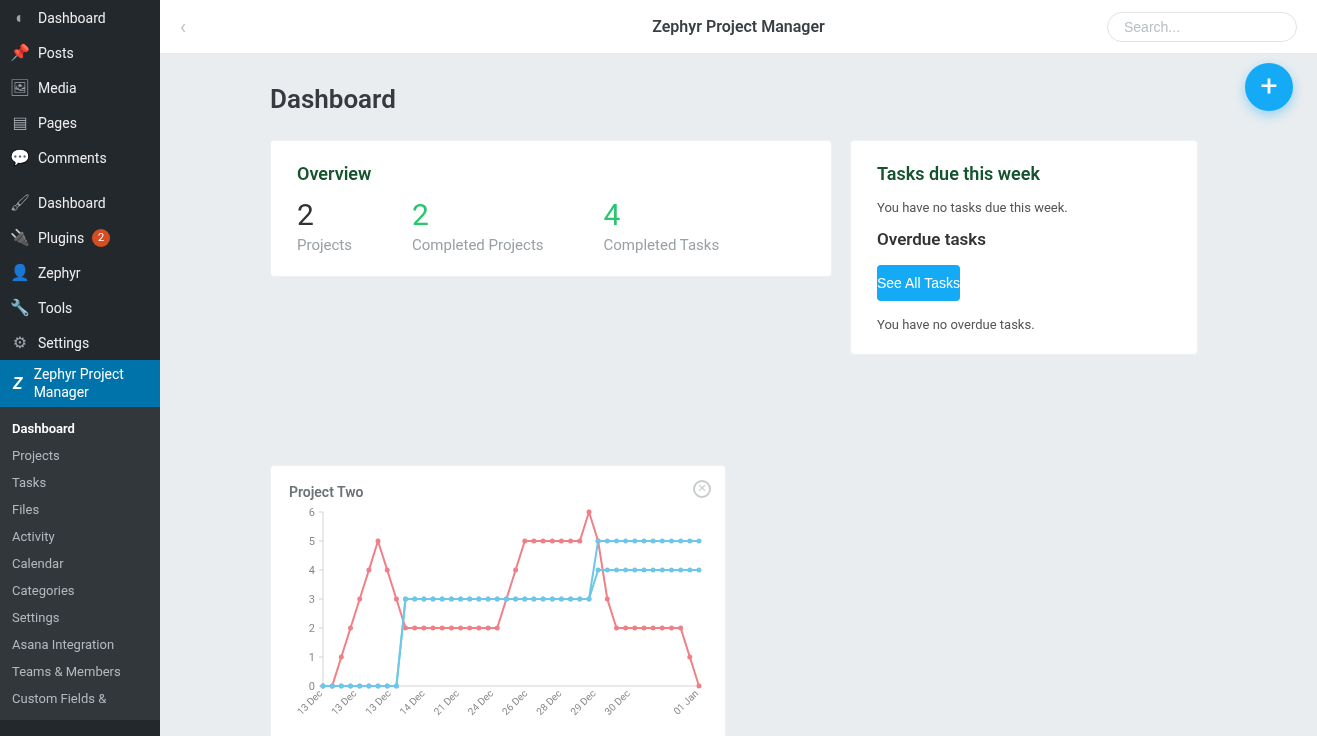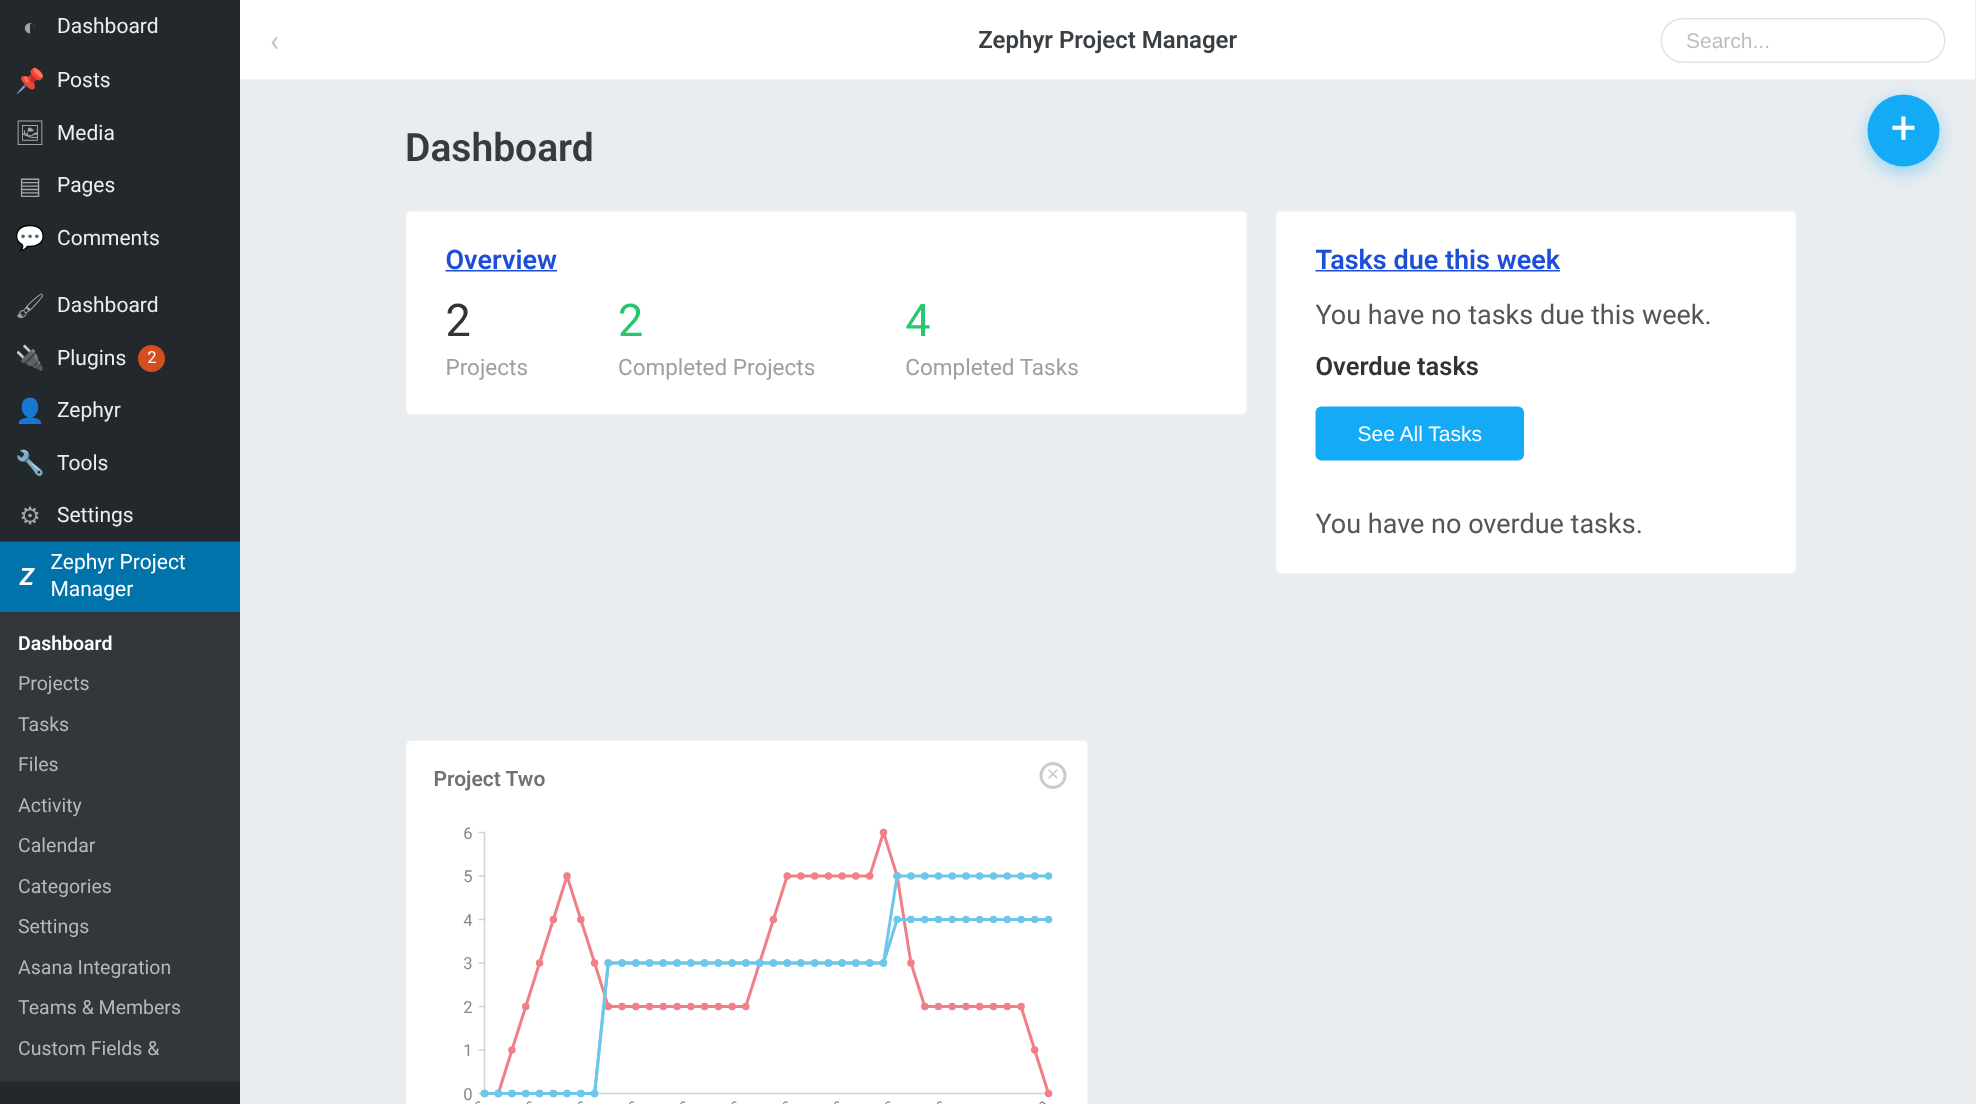--- a/index.html
+++ b/index.html
@@ -101,53 +101,53 @@
 
   .card {
     background:#fff;
     border:1px solid #eef0f2;
     border-radius:4px;
     padding:22px 26px;
   }
   .overview-card { flex:0 0 562px; }
   .tasks-card { flex:0 0 348px; }
 
-  .card-h { font-size:18px; font-weight:600; color:#1d4ed8; margin-bottom:16px;text-decoration:underline; }
+  .card-h { font-size:18px; font-weight:600; color:#14532d; margin-bottom:16px; }
 
   .metrics { display:flex; gap:60px; }
   .metric-val { font-size:30px; font-weight:400; line-height:1; }
   .metric-val.green { color:#28c76f; }
   .metric-val.dark { color:#333; }
   .metric-label { font-size:15px; color:#9aa0a6; margin-top:6px; }
 
-  .muted { color:#555; font-size:18px; margin-bottom:14px;margin-top:16px; }
+  .muted { color:#555; font-size:13px; margin-bottom:14px; }
   .sub-h { font-size:17px; font-weight:600; color:#333; margin:4px 0 16px; }
   .btn-primary {
     background:#14aaf5; color:#fff; border:none; border-radius:4px;
-    padding:10px 28px; font-size:14px; cursor:pointer; margin-bottom:16px;
+    padding:10px 0; font-size:14px; cursor:pointer; margin-bottom:16px;
   }
 
   .fab {
     position:absolute; top:9px; right:24px;
     width:48px; height:48px; border-radius:50%;
     background:#14aaf5; color:#fff; font-size:30px; line-height:46px; text-align:center;
     cursor:pointer; box-shadow:0 4px 12px rgba(20,170,245,.4);
   }
 
   
   .chart-card {
     margin-top:110px;
     width:456px;
     background:#fff;
     border:1px solid #eef0f2;
     border-radius:4px;
     padding:18px 18px 14px;
     position:relative;
   }
-  .chart-title { font-size:14px; color:#6d7277; font-weight:600; margin-bottom:21px;}
+  .chart-title { font-size:14px; color:#6d7277; font-weight:600; margin-bottom:6px;}
   .chart-close {
     position:absolute; top:14px; right:14px;
     width:18px; height:18px; border:2px solid #c9ccce; border-radius:50%;
     color:#c9ccce; font-size:11px; line-height:14px; text-align:center; cursor:pointer;
   }
   svg.chart { width:420px; height:220px; display:block; }
   .xtick { font-size:10px; fill:#888; }
   .ytick { font-size:11px; fill:#888; }
 </style>
 </head>

